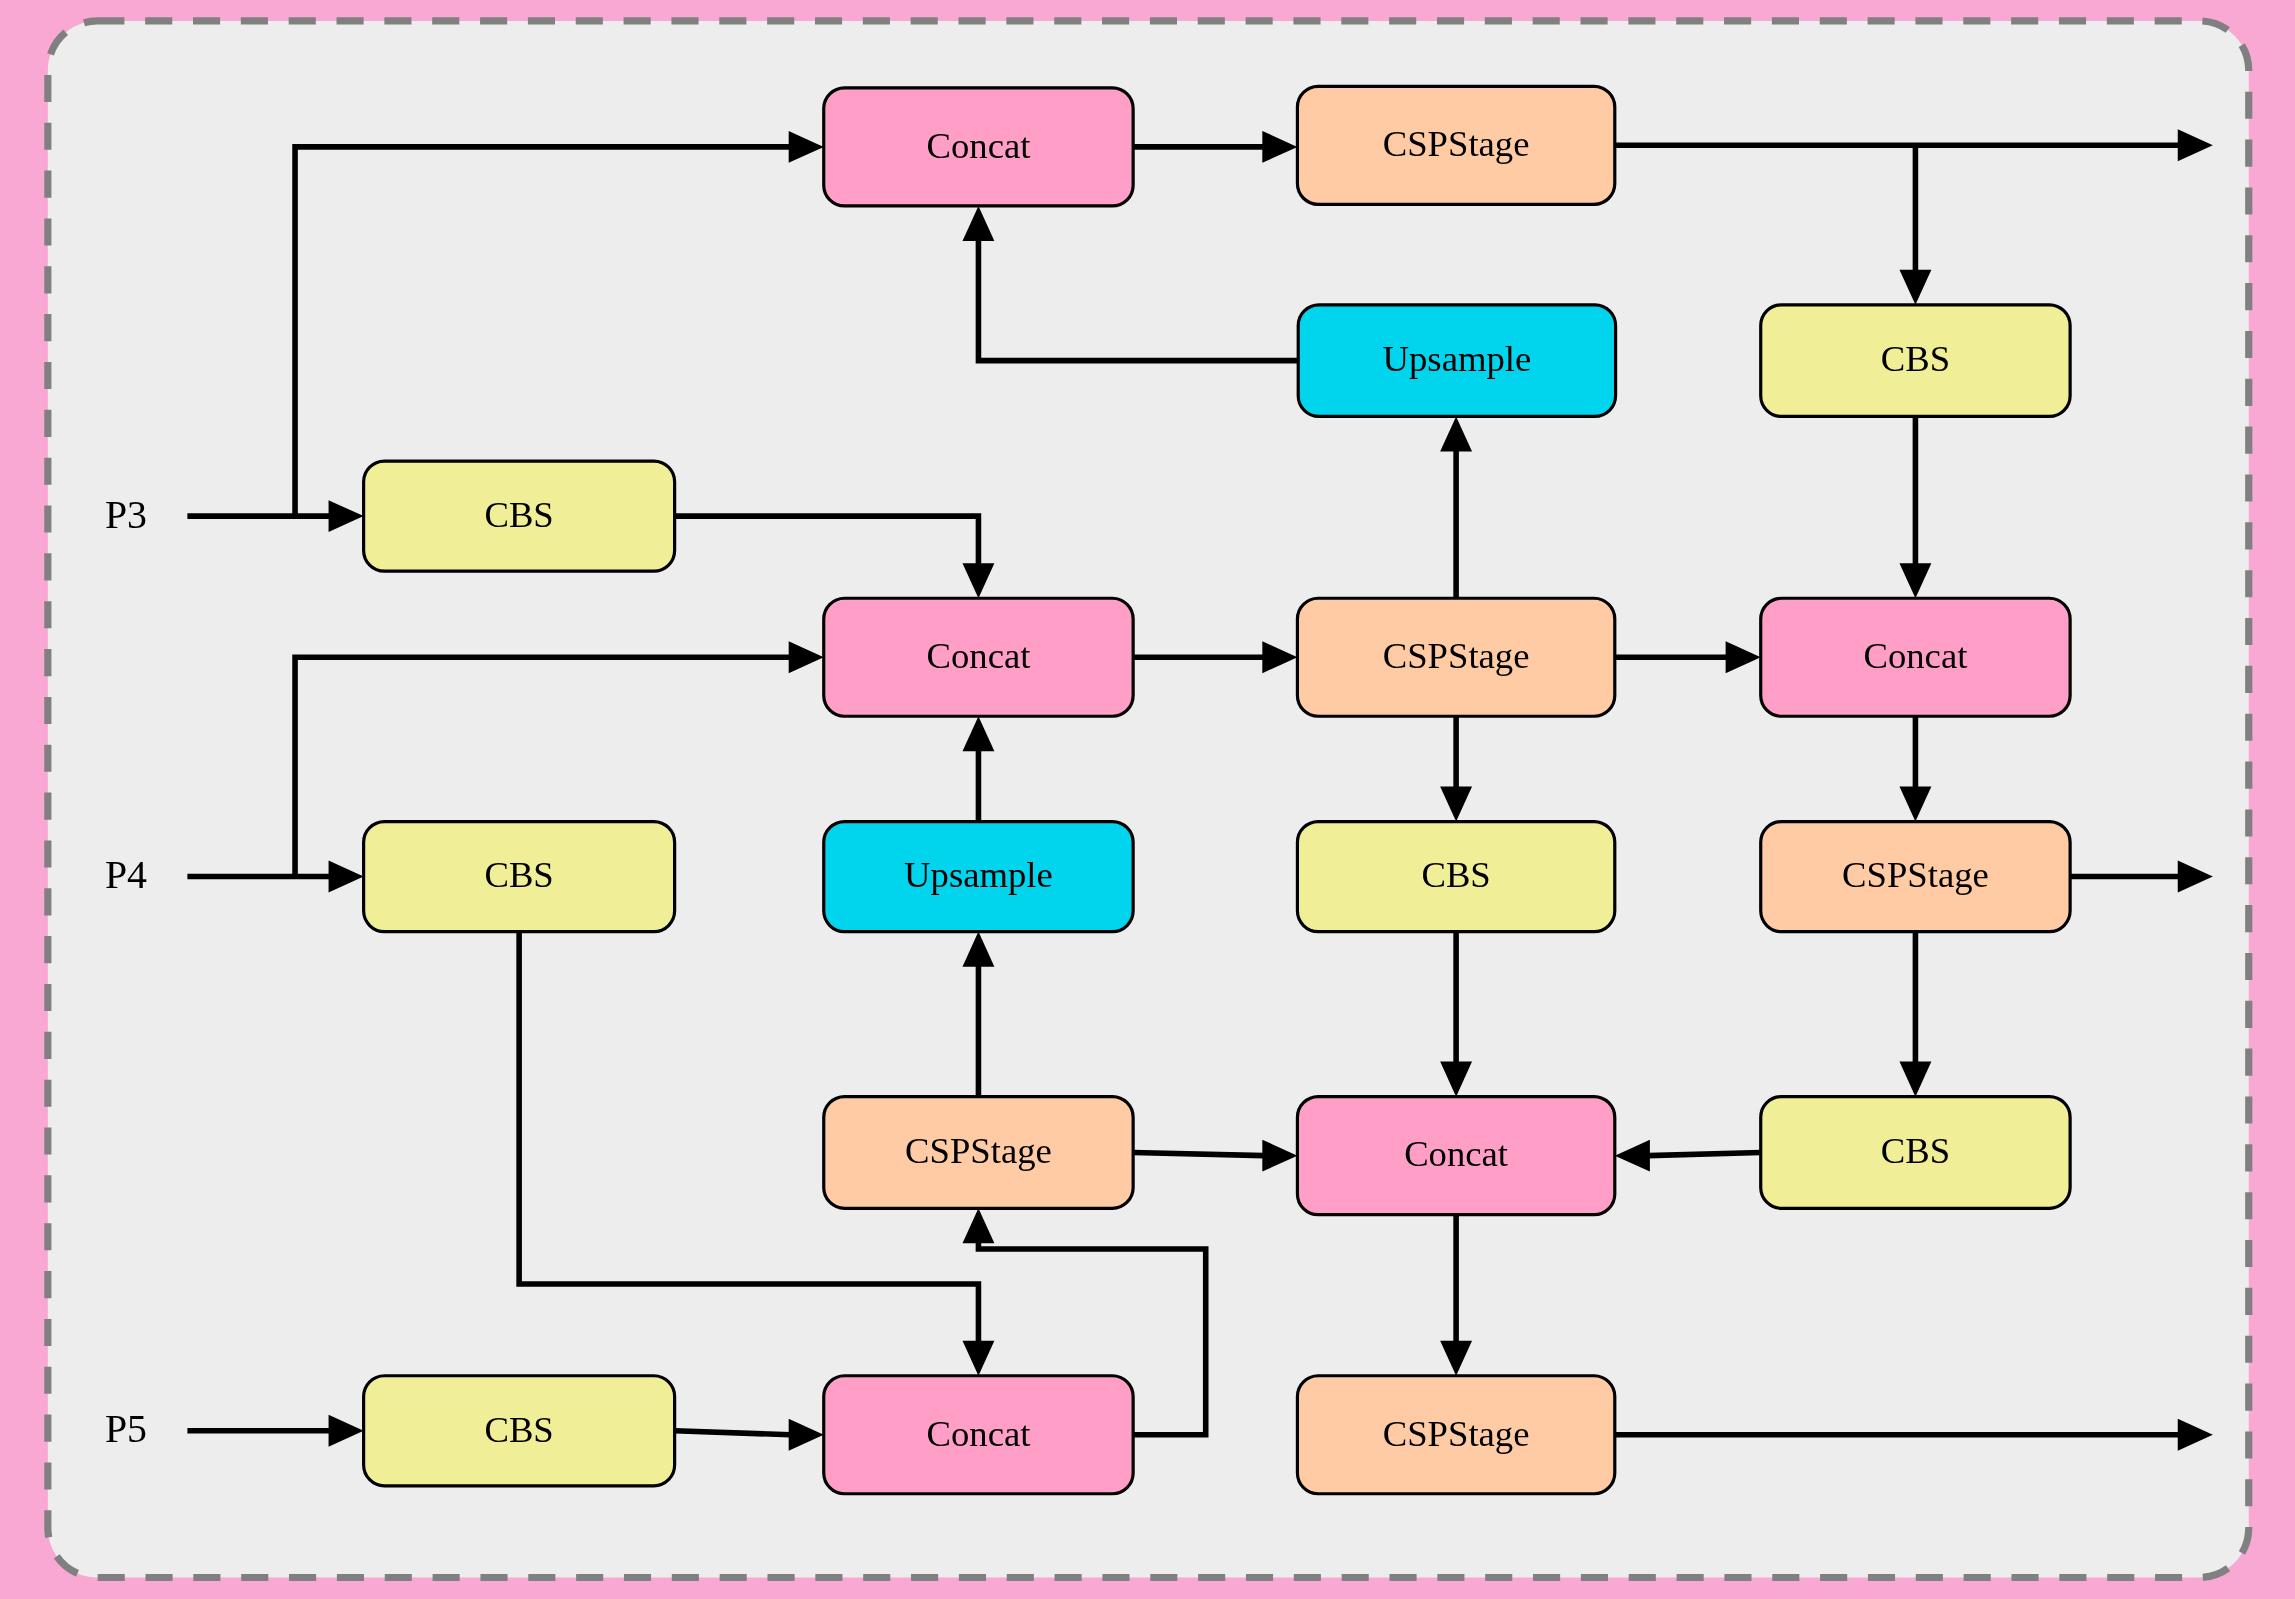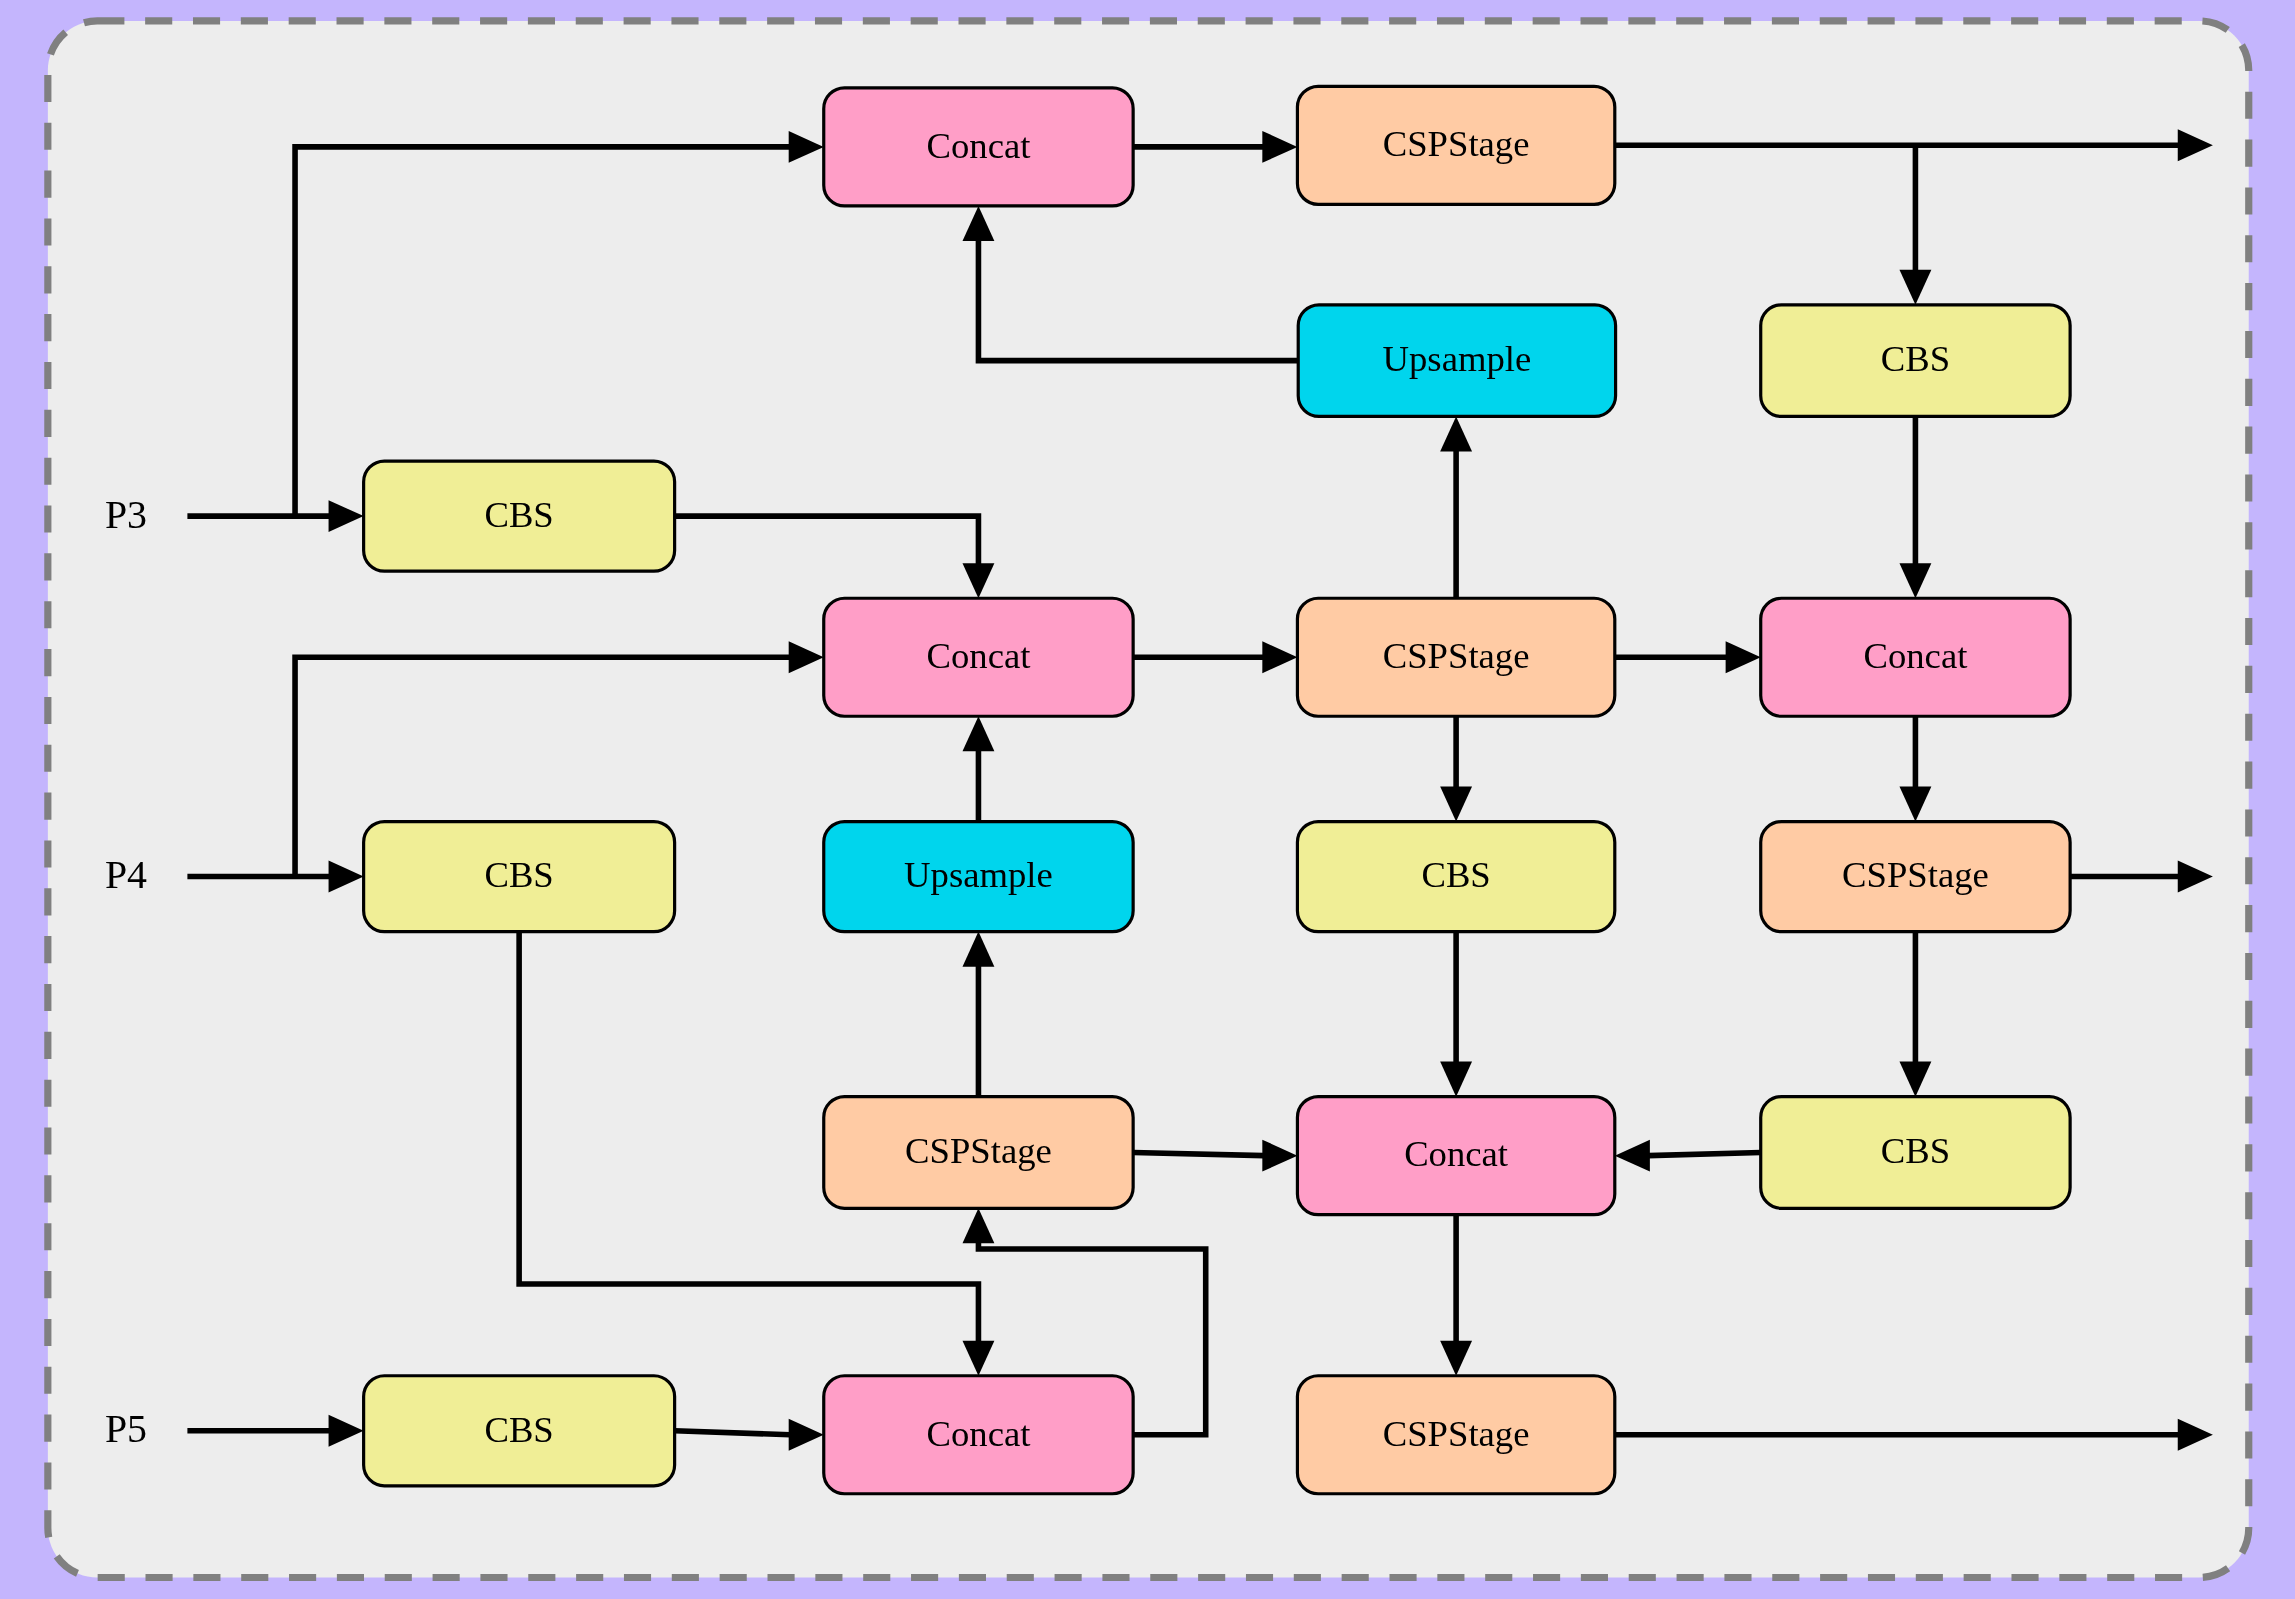--- a/index.html
+++ b/index.html
@@ -4,21 +4,21 @@
 <style>
   html, body {
     margin: 0;
     padding: 0;
     background: #ffffff;
   }
   #stage {
     position: relative;
     width: 2295px;
     height: 1600px;
-    background: #c4b5fd;
+    background: #f9a8d4;
     font-family: "Liberation Serif", "DejaVu Serif", serif;
   }
   svg#diagram {
     display: block;
     width: 2295px;
     height: 1600px;
   }
   .node-label {
     font-family: "Liberation Serif", "DejaVu Serif", serif;
     font-size: 46px;

